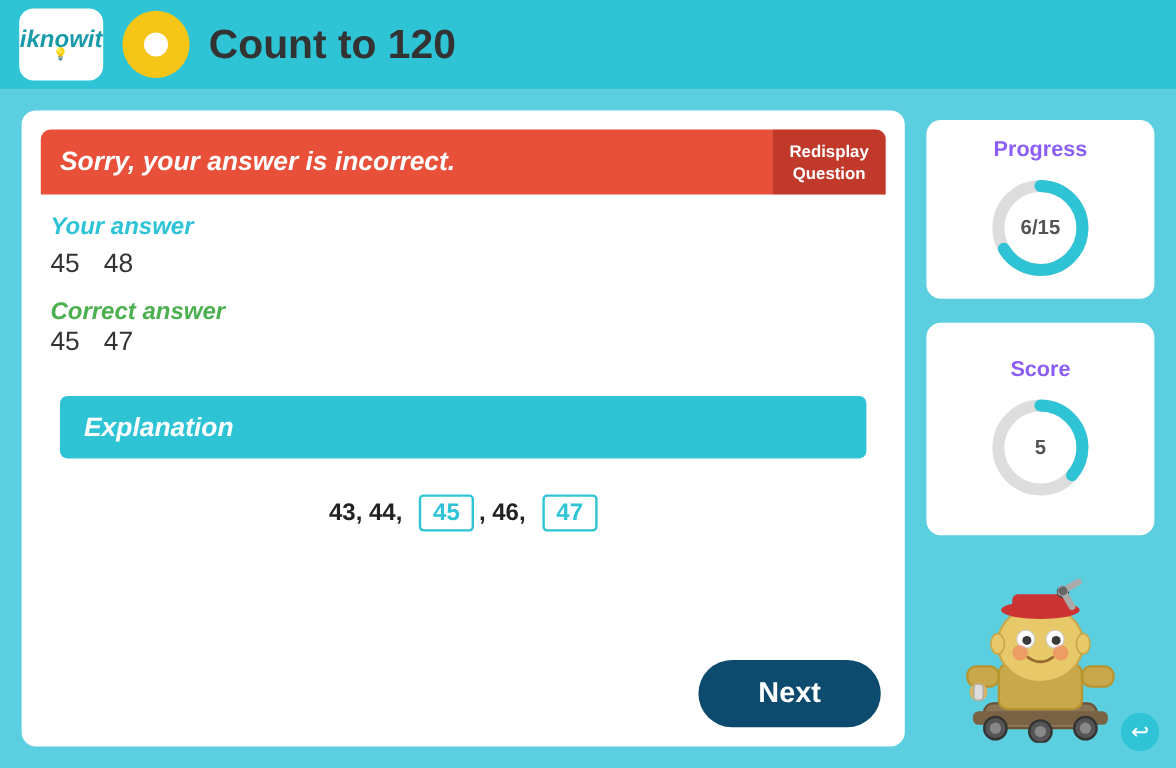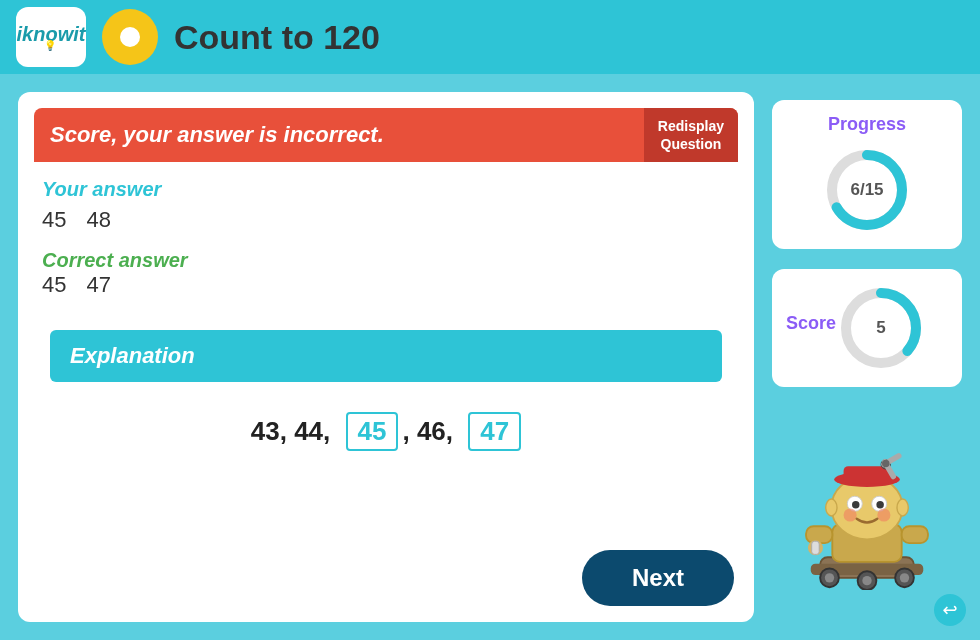--- a/index.html
+++ b/index.html
@@ -206,21 +206,21 @@
       font-style: italic;
       font-weight: 700;
     }
 
     
     .number-sequence {
       padding: 30px 28px;
       display: flex;
       align-items: center;
       gap: 8px;
-      font-size: 26px;
+      font-size: 20px;
       font-weight: 800;
       color: #222;
       justify-content: center;
       flex-wrap: wrap;
     }
 
     .num-plain {
       color: #222;
     }
 
@@ -300,23 +300,23 @@
       transform: translate(-50%, -50%);
       font-size: 17px;
       font-weight: 700;
       color: #555;
     }
 
     .score-card {
       background: white;
       border-radius: 12px;
       width: 100%;
-      padding: 14px;
-      display: flex;
-      flex-direction: row;
+      padding: 28px;
+      display: flex;
+      flex-direction: column;
       align-items: center;
     }
 
     .mascot-area {
       flex: 1;
       display: flex;
       align-items: center;
       justify-content: center;
       width: 100%;
     }
@@ -360,21 +360,21 @@
 
   <div class="lesson-title">Count to 120</div>
 
 </div>
 
 <div class="main">
 
   <div class="left-panel">
 
     <div class="incorrect-banner">
-      <div class="incorrect-text">Score, your answer is incorrect.</div>
+      <div class="incorrect-text">Sorry, your answer is incorrect.</div>
       <button class="redisplay-btn">Redisplay<br>Question</button>
     </div>
 
     <div class="answer-section">
       <div class="your-answer-label">Your answer</div>
       <div class="answer-values">
         <span>45</span>
         <span>48</span>
       </div>
 

